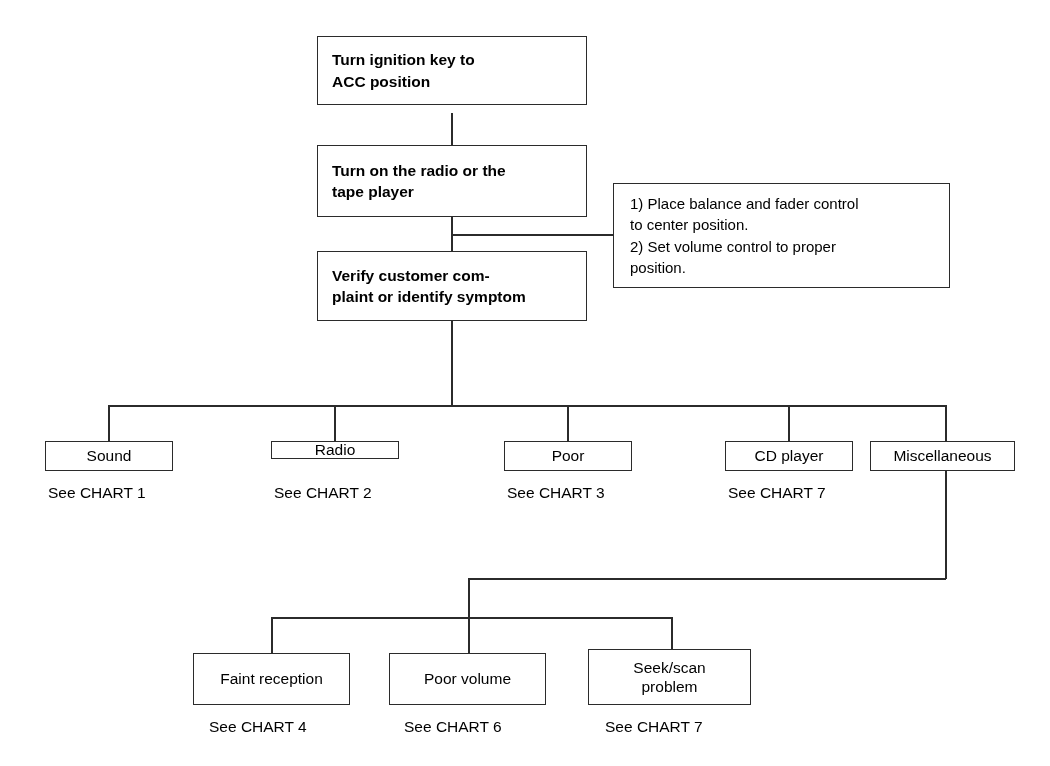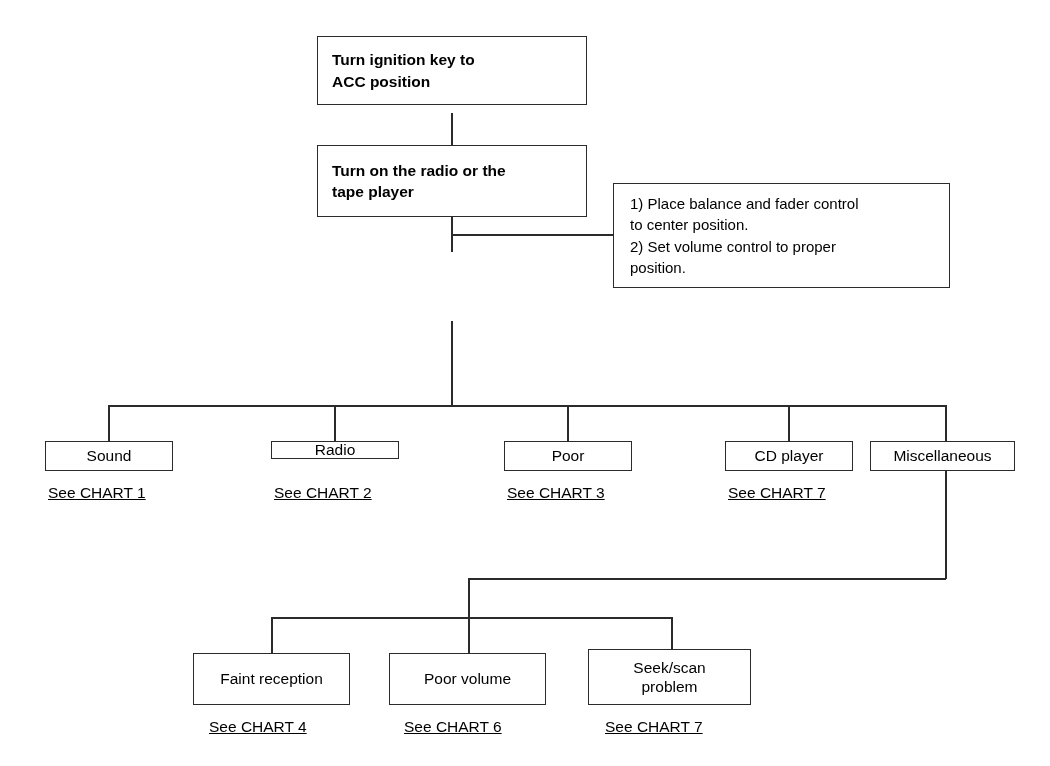--- a/index.html
+++ b/index.html
@@ -55,21 +55,20 @@
     justify-content: center;
   }
   .caption {
     position: absolute;
     font-family: "Liberation Sans", sans-serif;
     font-size: 15.5px;
     font-weight: normal;
     color: #000000;
     white-space: nowrap;
     text-align: left;
-    text-decoration: underline;
   }
   
   .ln-h, .ln-v {
     position: absolute;
     background: #2b2b2b;
   }
   .ln-h { height: 1.5px; }
   .ln-v { width: 1.5px; }
 </style>
 </head>
@@ -80,20 +79,24 @@
   <div class="node step" style="left:317px; top:36px; width:270px; height:69px;">
     <span class="txt">Turn ignition key to
 ACC position</span>
   </div>
 
   <div class="node step" style="left:317px; top:145px; width:270px; height:72px;">
     <span class="txt">Turn on the radio or the
 tape player</span>
   </div>
 
+  <div class="node step" style="left:317px; top:251px; width:270px; height:70px;">
+    <span class="txt">Verify customer com-
+plaint  or identify symptom</span>
+  </div>
 
   <div class="node note" style="left:613px; top:183px; width:337px; height:105px;">
     <span class="txt">1) Place balance and fader control
      to center position.
 2) Set volume control to proper
      position.</span>
   </div>
 
   <div class="ln-v" style="left:451px; top:113px; height:33px;"></div>
 

